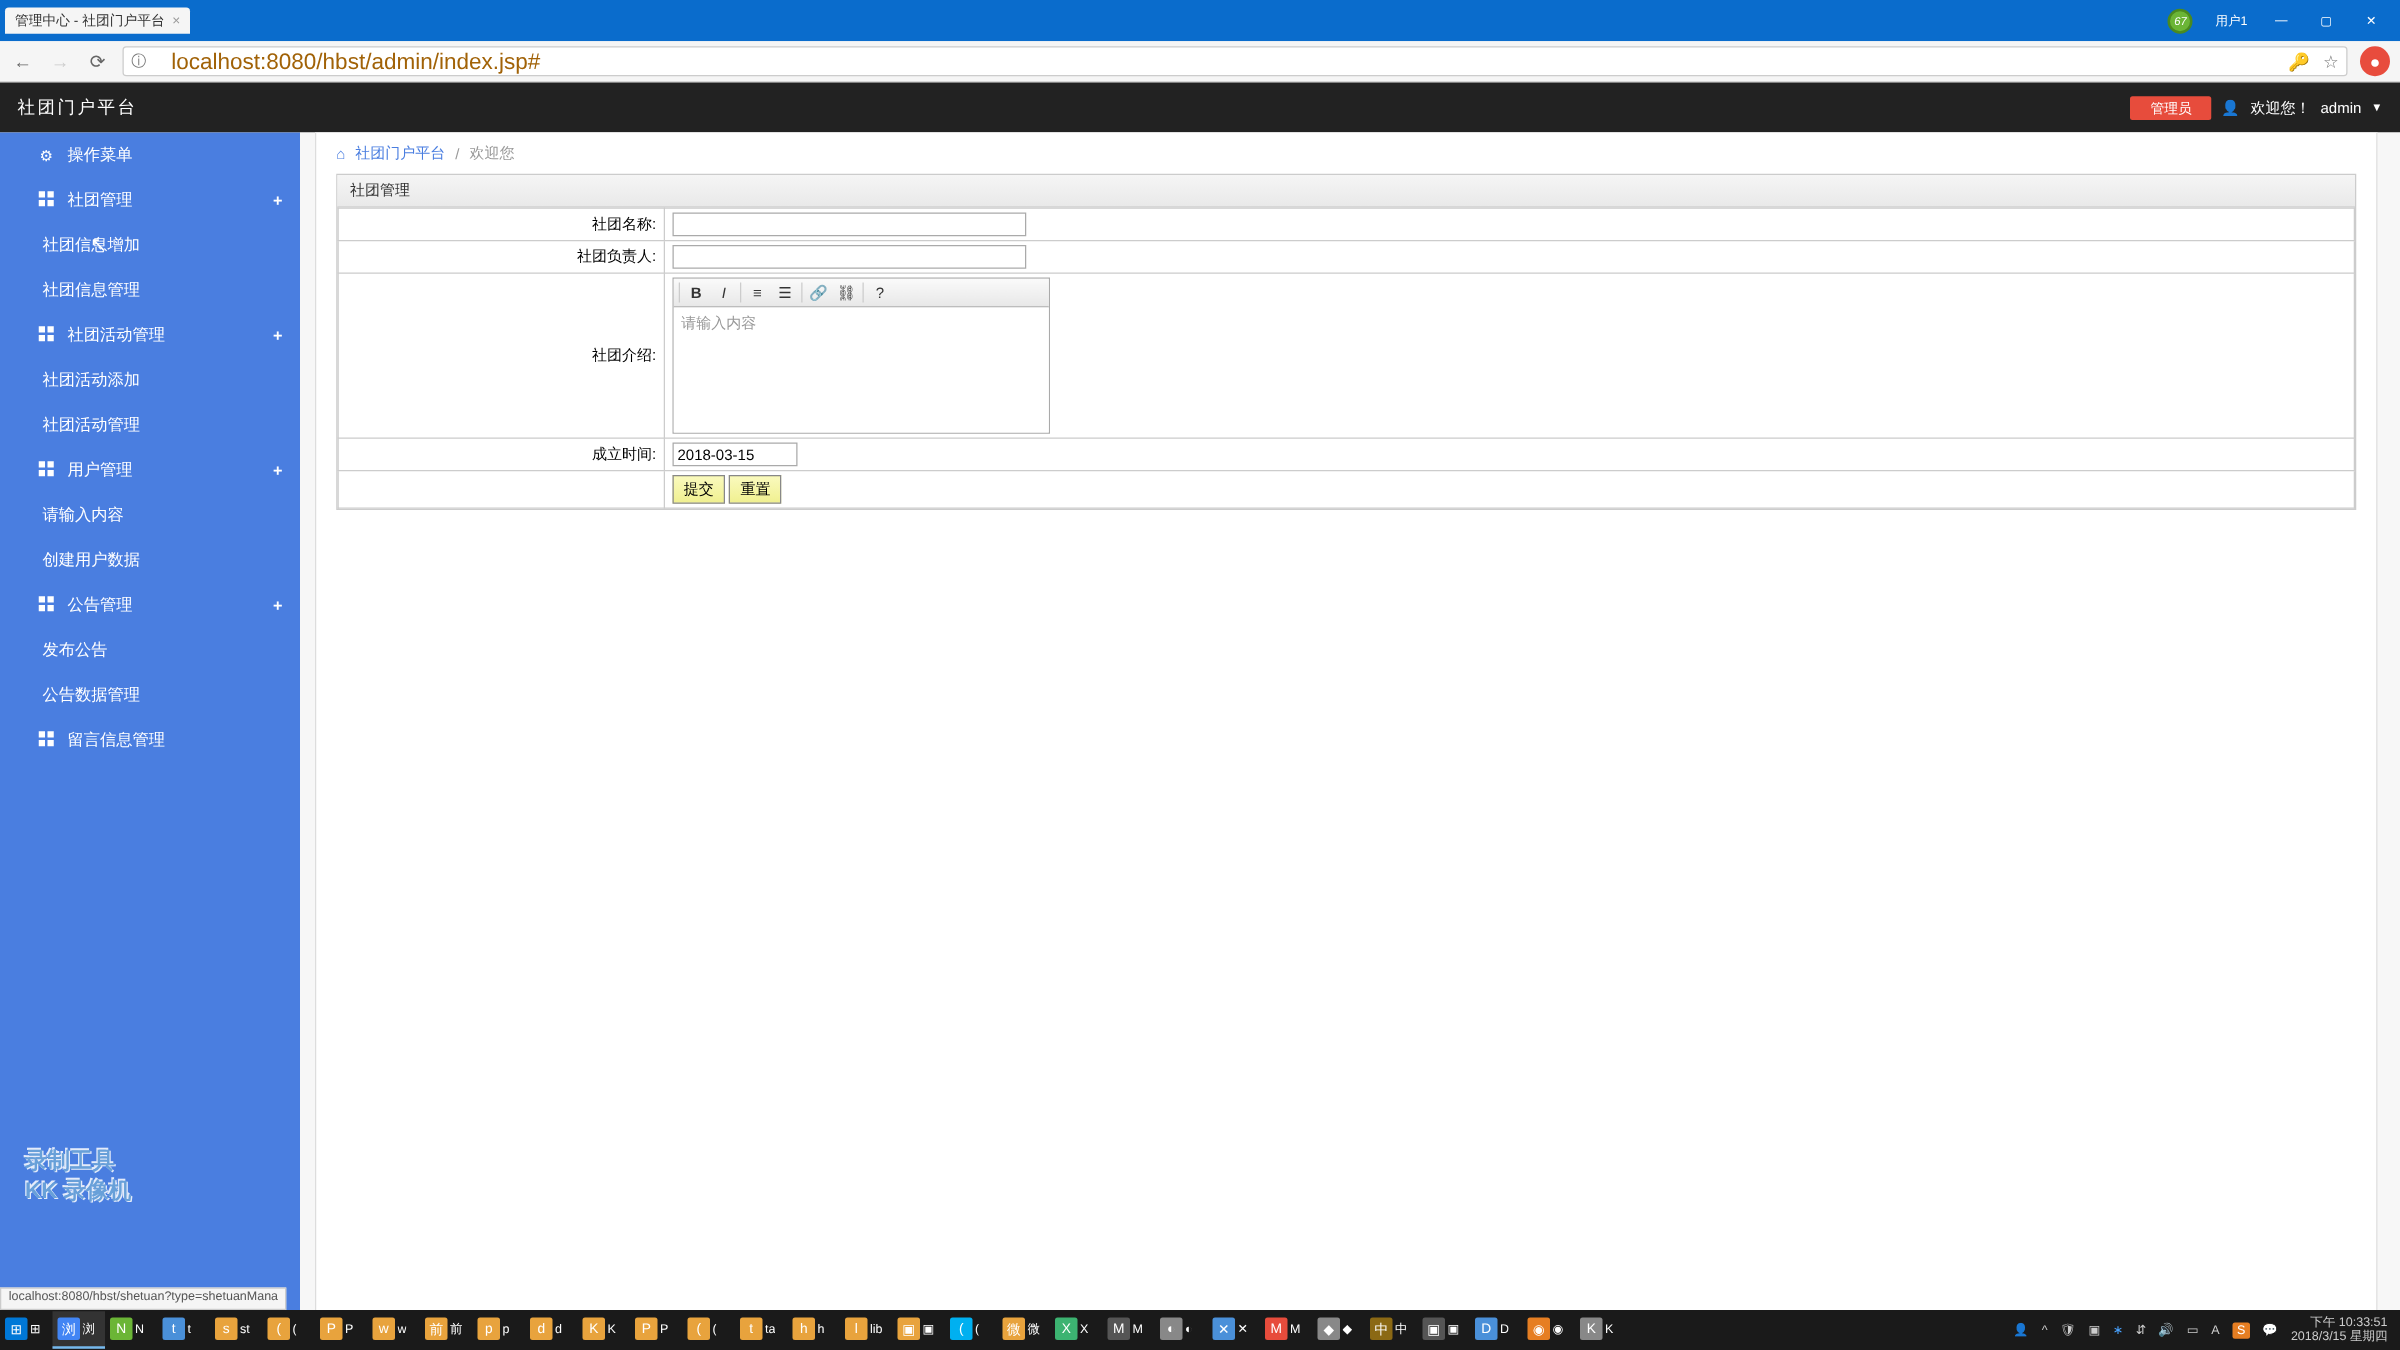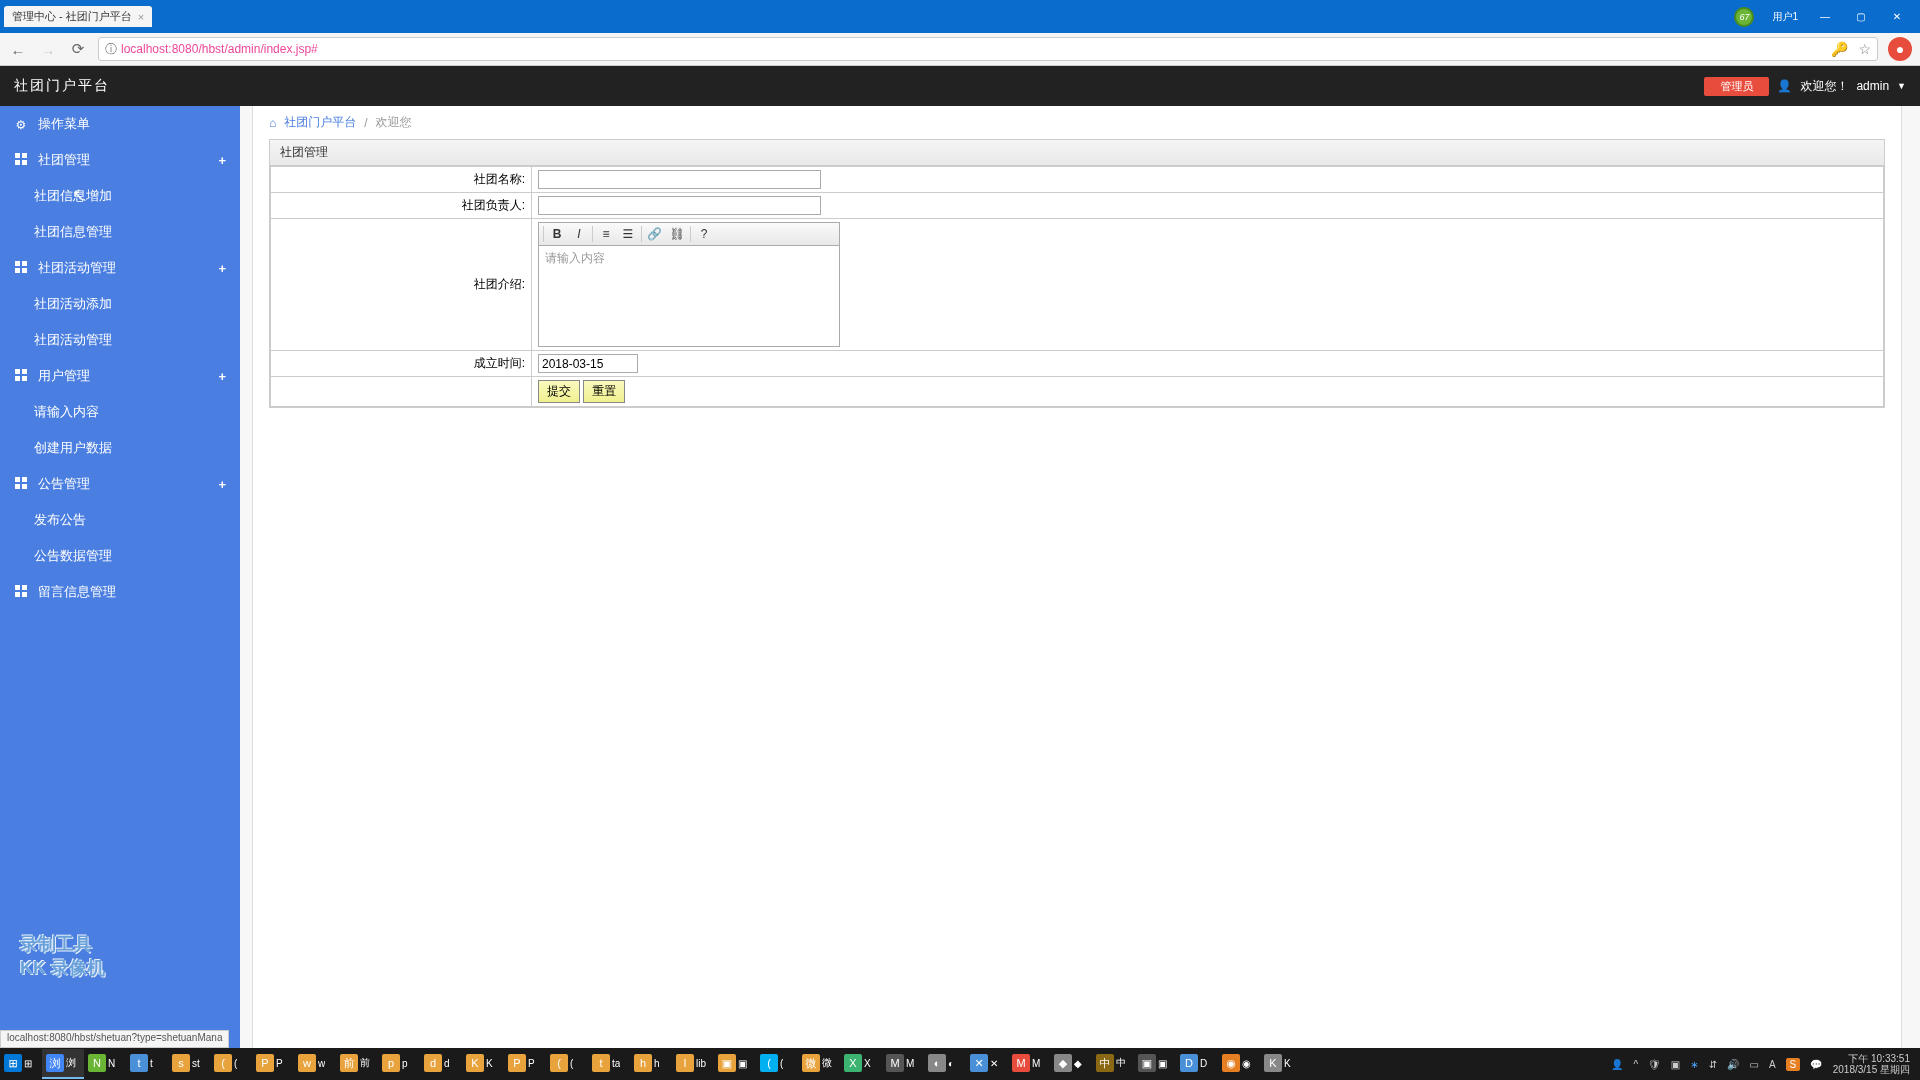--- a/index.html
+++ b/index.html
@@ -11,35 +11,35 @@
 .tab { background: #f5f5f5; color: #333; padding: 3px 8px; margin-left: 4px; border-radius: 3px 3px 0 0; font-size: 11px; display: flex; align-items: center; gap: 6px; }
 .tab .close { color: #999; cursor: pointer; }
 .title-bar .right { display: flex; align-items: center; gap: 18px; padding-right: 14px; }
 .badge-circle { width: 20px; height: 20px; border-radius: 50%; background: #6bb536; border: 2px solid #4a8a1f; display: flex; align-items: center; justify-content: center; font-size: 9px; color: #fff; font-style: italic; }
 .win-btn { width: 18px; height: 14px; display: flex; align-items: center; justify-content: center; color: #fff; cursor: pointer; }
 
 .addr-bar { height: 33px; background: #f5f5f5; border-bottom: 1px solid #ccc; display: flex; align-items: center; padding: 0 8px; gap: 10px; }
 .nav-btn { width: 20px; height: 20px; display: flex; align-items: center; justify-content: center; color: #666; cursor: pointer; font-size: 15px; }
 .url-box { flex: 1; display: flex; align-items: center; background: #fff; border: 1px solid #ccc; border-radius: 3px; padding: 2px 6px; height: 24px; }
 .url-box .info { color: #777; font-size: 12px; margin-right: 4px; }
-.url-box input { border: none; outline: none; flex: 1; font-size: 12px; color: #ec4899; }
+.url-box input { border: none; outline: none; flex: 1; font-size: 18px; color: #a16207; margin-left: 16px; }
 .url-icons { display: flex; gap: 10px; color: #777; font-size: 14px; }
 .menu-icon { width: 24px; height: 24px; border-radius: 50%; background: #e84c3d; color: #fff; display: flex; align-items: center; justify-content: center; font-size: 14px; cursor: pointer; }
 
 
 .app { height: calc(100% - 26px - 33px - 32px); display: flex; flex-direction: column; }
 .header { height: 40px; background: #222; color: #fff; display: flex; align-items: center; justify-content: space-between; padding: 0 14px; }
 .header .brand { font-size: 14px; letter-spacing: 2px; }
 .header .user { display: flex; align-items: center; gap: 8px; font-size: 12px; }
 .badge-admin { background: #e74c3c; padding: 2px 16px; border-radius: 2px; font-size: 11px; }
 .user .caret { font-size: 9px; }
 
 .body { flex: 1; display: flex; }
 .sidebar { width: 240px; background: #4a7ee0; color: #fff; }
-.side-item { padding: 9px 14px; display: flex; align-items: center; gap: 10px; font-size: 13px; cursor: pointer; position: relative; }
+.side-item { padding: 9px 30px; display: flex; align-items: center; gap: 10px; font-size: 13px; cursor: pointer; position: relative; }
 .side-item .icon { width: 14px; text-align: center; }
 .side-item .plus { position: absolute; right: 14px; font-weight: bold; }
 .side-sub { padding: 9px 14px 9px 34px; font-size: 13px; cursor: pointer; }
 .grid-icon { display: inline-block; width: 12px; height: 12px; background:
   linear-gradient(#fff,#fff) 0 0/5px 5px no-repeat,
   linear-gradient(#fff,#fff) 7px 0/5px 5px no-repeat,
   linear-gradient(#fff,#fff) 0 7px/5px 5px no-repeat,
   linear-gradient(#fff,#fff) 7px 7px/5px 5px no-repeat; }
 .cog-icon::before { content: "⚙"; font-size: 12px; }
 
@@ -59,21 +59,21 @@
 
 .editor { width: 302px; border: 1px solid #aaa; }
 .editor-toolbar { background: linear-gradient(#fafafa,#e8e8e8); border-bottom: 1px solid #aaa; padding: 2px 4px; display: flex; gap: 4px; align-items: center; }
 .editor-toolbar .tool { width: 18px; height: 18px; display: flex; align-items: center; justify-content: center; font-size: 12px; color: #333; cursor: pointer; border: 1px solid transparent; }
 .editor-toolbar .sep { width: 1px; height: 16px; background: #ccc; }
 .editor-body { height: 100px; padding: 4px 6px; font-size: 12px; color: #999; background: #fff; }
 
 .btn { background: linear-gradient(#fafabe,#f0f090); border: 1px solid #888; padding: 2px 8px; font-size: 12px; cursor: pointer; }
 
 
-.watermark { position: absolute; left: 20px; bottom: 100px; color: #6ea7d8; font-size: 18px; font-weight: bold; text-shadow: 1px 1px 0 #fff, -1px -1px 0 #fff; opacity: 0.85; line-height: 1.3; }
+.watermark { position: absolute; left: 20px; bottom: 116px; color: #6ea7d8; font-size: 18px; font-weight: bold; text-shadow: 1px 1px 0 #fff, -1px -1px 0 #fff; opacity: 0.85; line-height: 1.3; }
 
 
 .status { position: absolute; bottom: 32px; left: 0; height: 18px; background: #f5f5f5; border: 1px solid #ccc; font-size: 10px; color: #555; padding: 1px 6px; }
 
 
 .taskbar { position: absolute; bottom: 0; left: 0; right: 0; height: 32px; background: #1a1a1a; display: flex; align-items: center; }
 .task-item { height: 30px; min-width: 42px; padding: 0 4px; display: flex; align-items: center; gap: 2px; font-size: 10px; color: #fff; border-bottom: 2px solid transparent; cursor: pointer; }
 .task-item.active { border-bottom-color: #76b9ed; background: #333; }
 .task-icon { width: 18px; height: 18px; border-radius: 2px; display: flex; align-items: center; justify-content: center; font-size: 11px; }
 .tray { margin-left: auto; display: flex; align-items: center; gap: 10px; padding-right: 10px; color: #ccc; font-size: 10px; }

